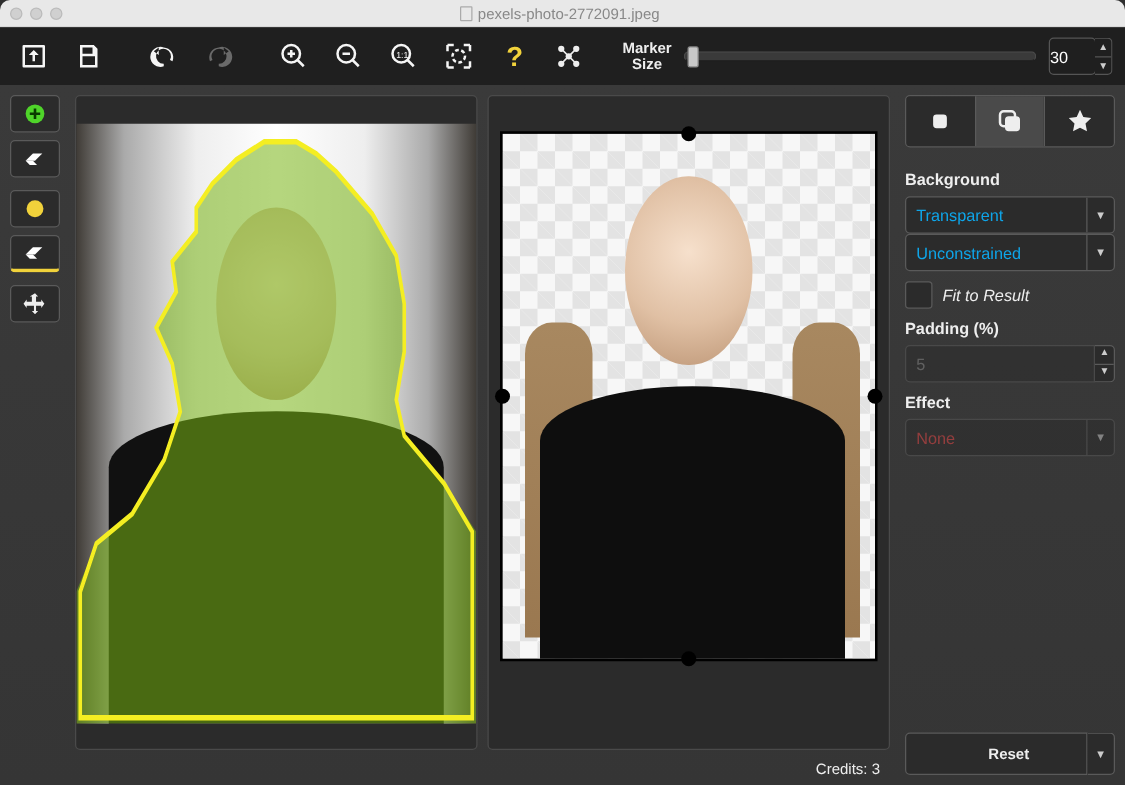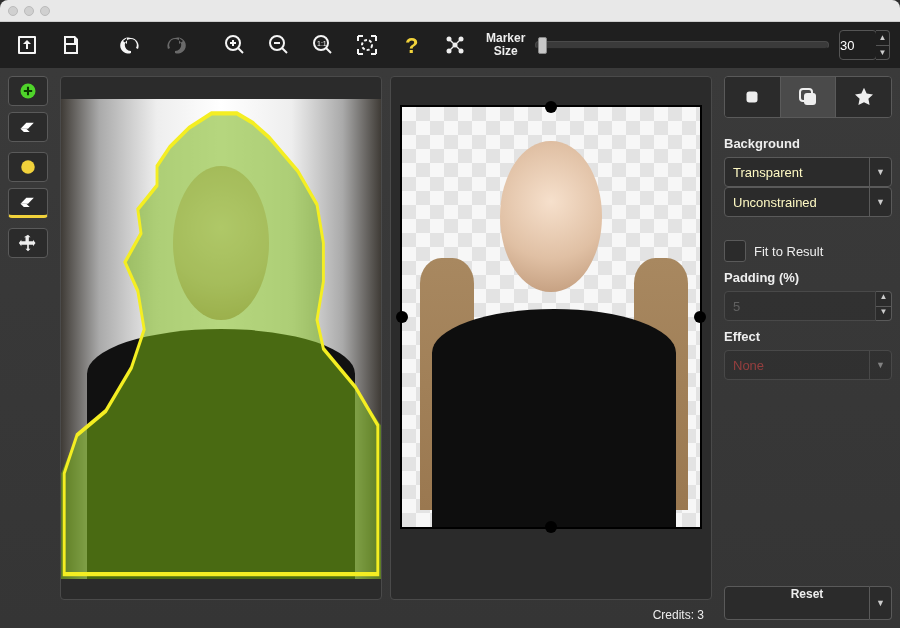--- a/index.html
+++ b/index.html
@@ -51,21 +51,21 @@
     width: 34px; height: 34px;
     display: flex; align-items: center; justify-content: center;
     border-radius: 4px;
     cursor: pointer;
   }
   .big-icon { width: 24px; height: 24px; fill:#f5f5f5; }
   .tbtn.disabled { opacity: 0.35; }
 
   .marker-label {
     color: #eee; font-size: 12px; font-weight: 600;
-    line-height: 1.05; text-align: center; margin-left: 4px;
+    line-height: 1.05; text-align: center; margin-left: 16px;
   }
   .slider-wrap { flex:1; display:flex; align-items:center; }
   .slider {
     flex:1; height:8px;
     background:#3a3a3a;
     border-radius:4px;
     position:relative;
     border:1px solid #4a4a4a;
     border-bottom-color:#222;
   }
@@ -215,48 +215,48 @@
   .tabrow .tab.active { background:#4a4a4a; }
   .tabrow .tab + .tab { border-left:1px solid #5a5a5a; }
 
   .field-label { font-size:13px; font-weight:600; margin:8px 0 6px 0; }
   .select {
     display:flex; align-items:center;
     border:1px solid #5a5a5a; border-radius:4px;
     background:#2b2b2b; height:30px; overflow:hidden;
   }
   .select.disabled { opacity:0.5; }
-  .select .sel-val { flex:1; padding:0 8px; font-size:13px; color:#fef9c3; }
+  .select .sel-val { flex:1; padding:0 8px; font-size:13px; color:#0ea5e9; }
   .select .sel-caret {
     width:22px; height:100%; border-left:1px solid #5a5a5a;
     display:flex; align-items:center; justify-content:center;
     font-size:9px; color:#ccc;
   }
 
-  .check-row { display:flex; align-items:center; gap:8px; margin-top:23px; }
+  .check-row { display:flex; align-items:center; gap:8px; margin-top:8px;font-style:italic; }
   .checkbox {
     width:22px; height:22px; border:1px solid #5a5a5a; border-radius:3px;
     background:#2b2b2b;
   }
 
   .num-row { display:flex; }
   .num-row .select { flex:1; }
   .vstep {
     width:16px; height:30px; border:1px solid #5a5a5a; border-left:none;
     border-radius:0 4px 4px 0; background:#2b2b2b;
     display:flex; flex-direction:column;
   }
   .vstep div { flex:1; text-align:center; font-size:8px; color:#ccc; cursor:pointer; }
   .vstep div:first-child { border-bottom:1px solid #5a5a5a; }
 
   .spacer { flex:1; }
   .reset-row { display:flex; }
   .reset-btn {
     flex:1; height:34px; border:1px solid #5a5a5a; border-radius:4px 0 0 4px;
-    background:#2b2b2b; display:flex; align-items:flex-start; justify-content:center;
+    background:#2b2b2b; display:flex; align-items:center; justify-content:center;
     font-size:12px; font-weight:600; cursor:pointer;padding-left:20px;
   }
   .reset-caret {
     width:22px; height:34px; border:1px solid #5a5a5a; border-left:none;
     border-radius:0 4px 4px 0; background:#2b2b2b;
     display:flex; align-items:center; justify-content:center; font-size:9px; color:#ccc;
   }
 
   .credits {
     position:absolute; right:12px; bottom:6px;
@@ -264,20 +264,24 @@
   }
 </style>
 </head>
 <body>
 
 <div class="titlebar">
   <div class="traffic">
     <span></span>
     <span></span>
     <span></span>
+  </div>
+  <div class="title-text">
+    <span class="doc-icon"></span>
+    <span>pexels-photo-2772091.jpeg</span>
   </div>
   <div style="width:46px"></div>
 </div>
 
 <div class="toolbar">
 
   <div class="tbtn">
     <svg class="big-icon" viewBox="0 0 24 24">
       <path d="M4 3h16a1 1 0 0 1 1 1v16a1 1 0 0 1-1 1H4a1 1 0 0 1-1-1V4a1 1 0 0 1 1-1zm1 2v14h14V5zM12 7l4 4h-3v5h-2v-5H8z"></path>
     </svg>

